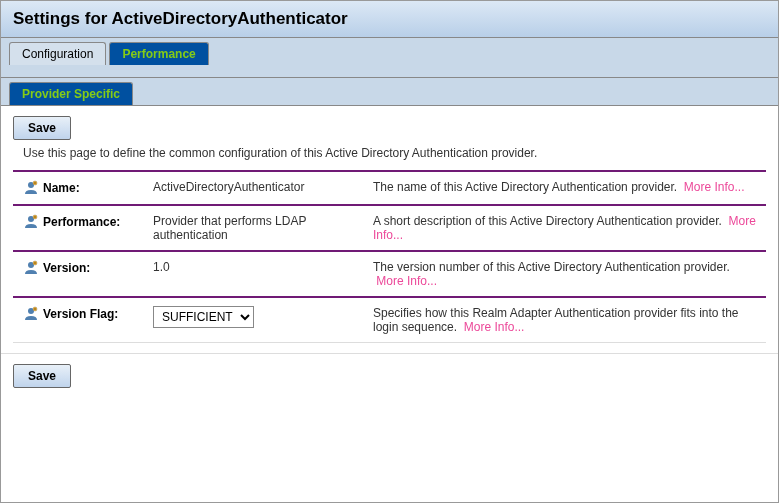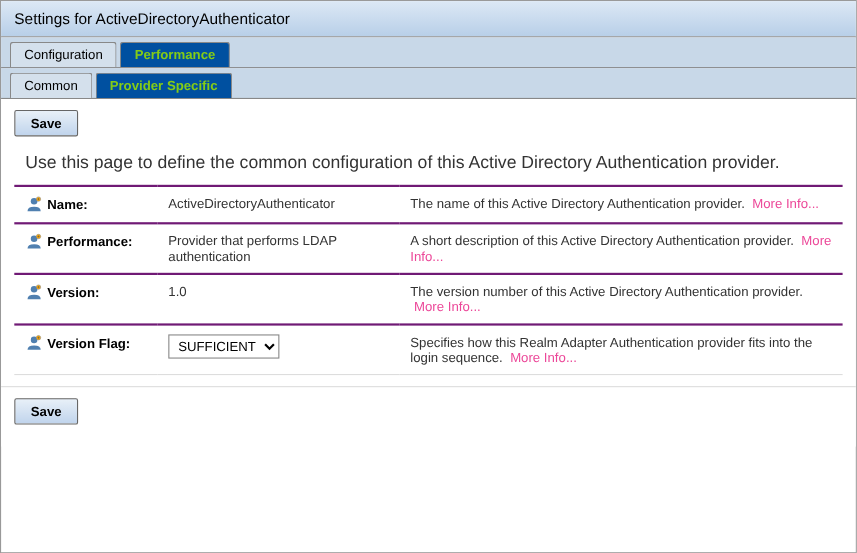--- a/index.html
+++ b/index.html
@@ -16,28 +16,28 @@
       height: 503px;
       border: 1px solid #999;
       background: #fff;
     }
     .title-bar {
       background: linear-gradient(to bottom, #dce8f5, #b8cfe8);
       border-bottom: 1px solid #888;
       padding: 8px 12px;
     }
     .title-bar h1 {
-      font-size: 14px;
-      font-weight: normal;
+      font-size: 17px;
+      font-weight: bold;
       color: #000;
     }
     .tab-bar-outer {
       background: #c8d8e8;
       border-bottom: 1px solid #888;
-      padding: 4px 8px 0 8px;
+      padding: 4px 8px 12px 8px;
       display: flex;
       align-items: flex-end;
       gap: 3px;
     }
     .tab {
       padding: 4px 12px;
       border: 1px solid #888;
       cursor: pointer;
       font-size: 12px;
       font-weight: normal;
@@ -65,24 +65,23 @@
     }
     .save-btn {
       background: linear-gradient(to bottom, #e8f0f8, #c0d4ec);
       border: 1px solid #666;
       padding: 4px 14px;
       font-size: 12px;
       font-weight: bold;
       cursor: pointer;
       color: #000;
       border-radius: 2px;
-      margin-bottom: 10px;
     }
     .description-text {
-      font-size: 16px;
+      font-size: 12px;
       color: #333;
       padding: 6px 10px 10px 10px;
     }
     .fields-table {
       width: 100%;
       border-collapse: collapse;
     }
     .fields-table tr {
       border-top: 2px solid #701a75;
     }
@@ -143,21 +142,20 @@
   <div class="title-bar">
     <h1>Settings for ActiveDirectoryAuthenticator</h1>
   </div>
 
   <div class="tab-bar-outer">
     <div class="tab">Configuration</div>
     <div class="tab active">Performance</div>
   </div>
 
   <div class="tab-bar-inner">
-    <div class="tab">Common</div>
     <div class="tab active">Provider Specific</div>
   </div>
 
   <div class="content-area">
     
     <button class="save-btn">Save</button>
 
     
     <div class="description-text">Use this page to define the common configuration of this Active Directory Authentication provider.</div>
 

